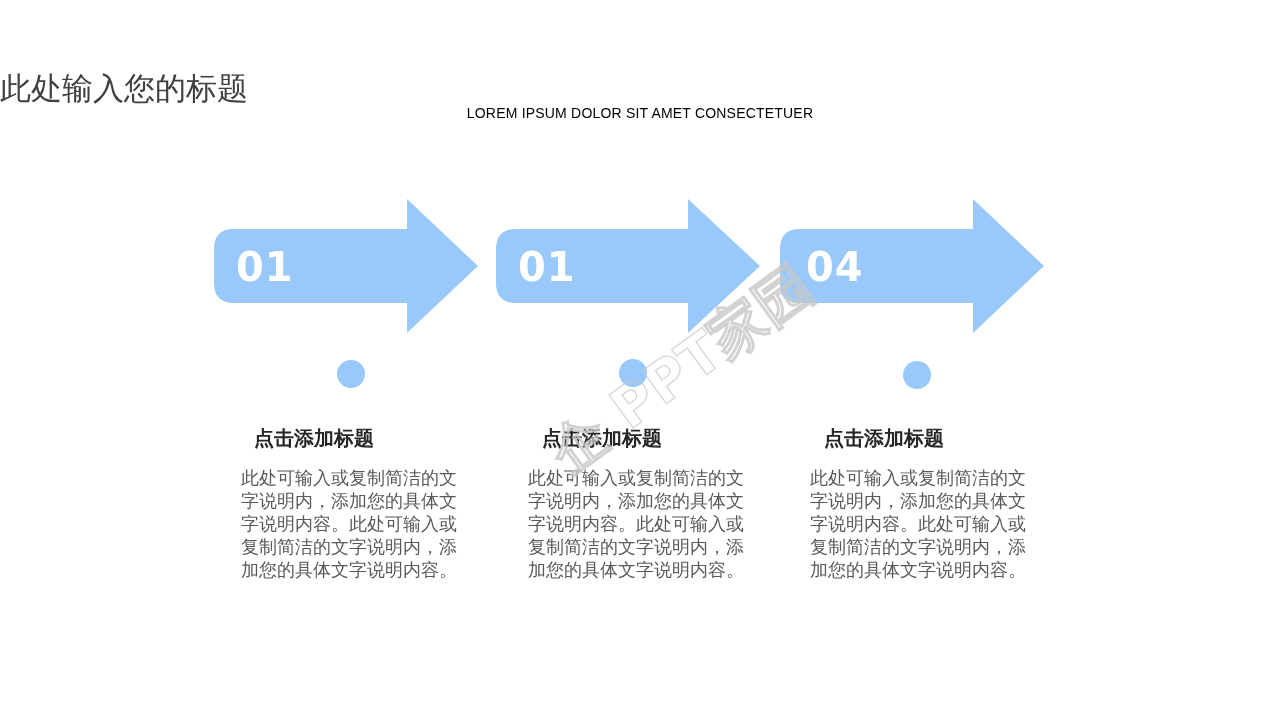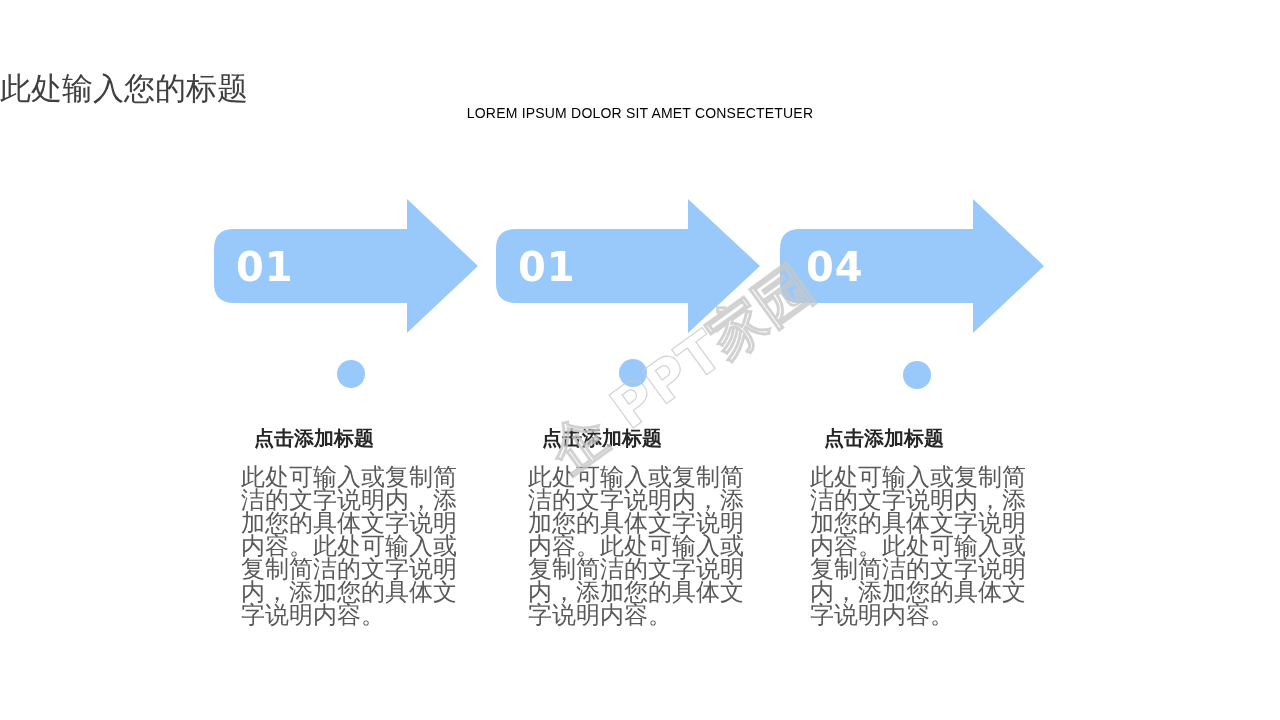--- a/index.html
+++ b/index.html
@@ -23,21 +23,21 @@
     font-family: "DejaVu Sans", sans-serif; font-weight: bold; font-size: 40px;
     color: #ffffff; letter-spacing: 1px;
   }
   .dot { position: absolute; width: 28px; height: 28px; border-radius: 50%; }
   .step-title {
     position: absolute; top: 422px; width: 240px;
     font-size: 20px; font-weight: bold; color: #262626; line-height: 32px; white-space: nowrap;
   }
   .step-body {
     position: absolute; top: 466px; width: 230px;
-    font-size: 24px; color: #595959; line-height: 23px; word-break: break-all;
+    font-size: 18px; color: #595959; line-height: 23px; word-break: break-all;
   }
   .watermark {
     position: absolute; left: 520px; top: 300px; transform: rotate(-36deg);
     transform-origin: left top; font-size: 56px; font-weight: bold;
     color: transparent; -webkit-text-stroke: 1.2px #c8c8c8; white-space: nowrap;
     opacity: 0.8; pointer-events: none;
   }
 </style>
 </head>
 <body>

